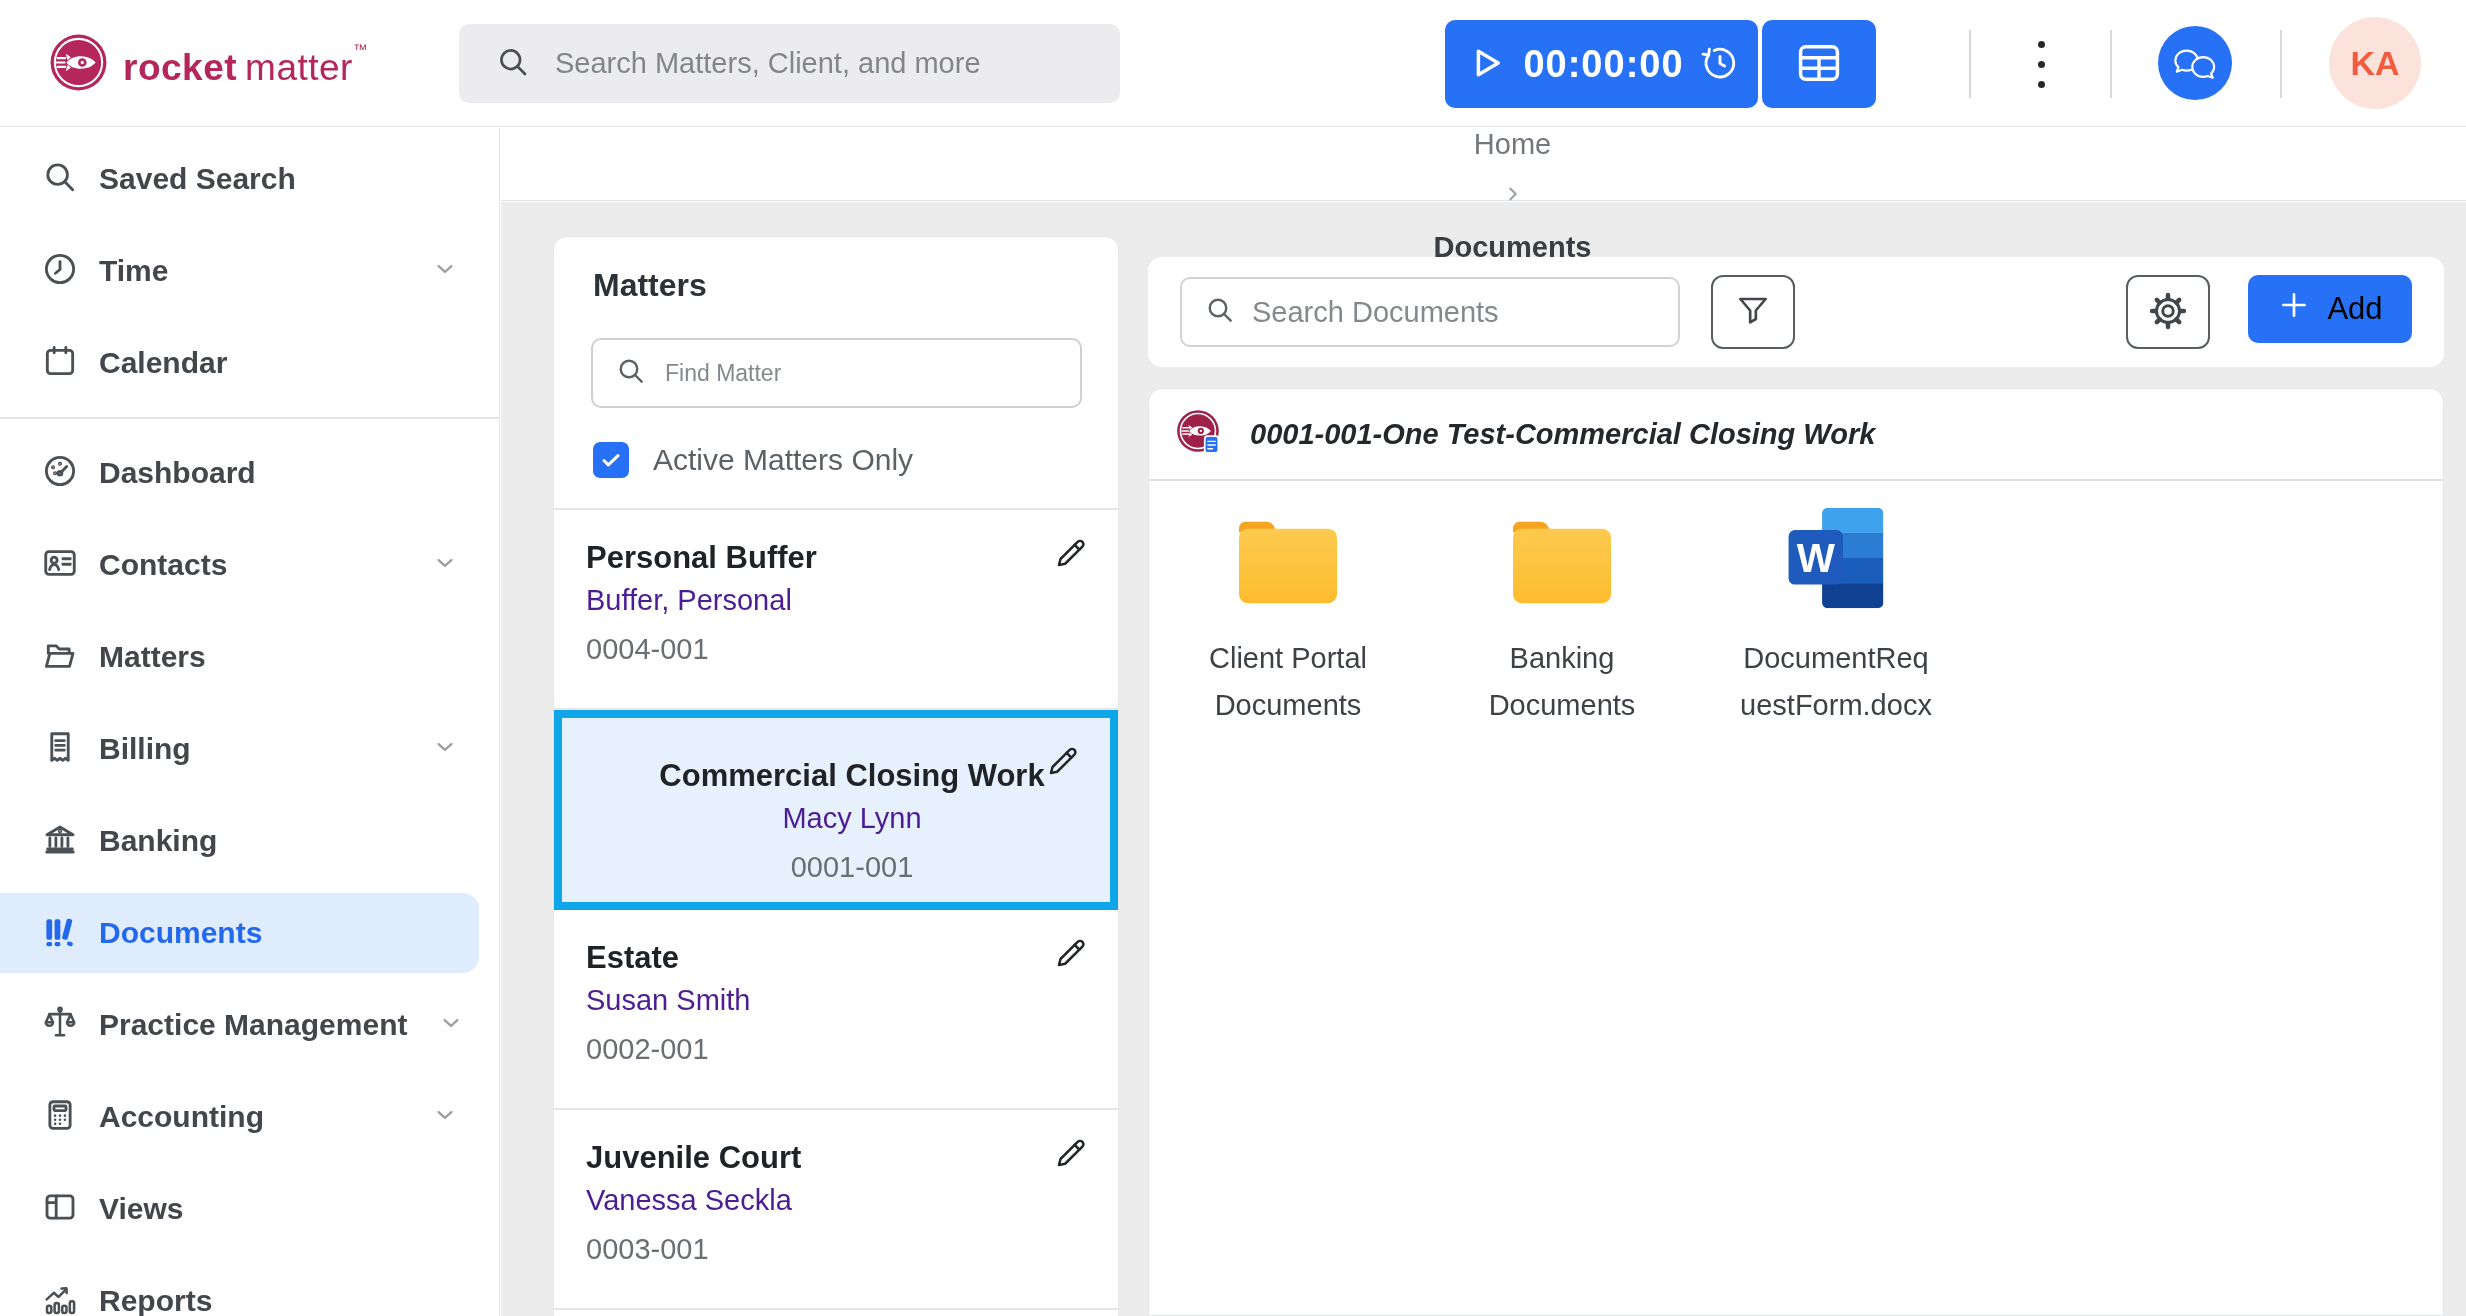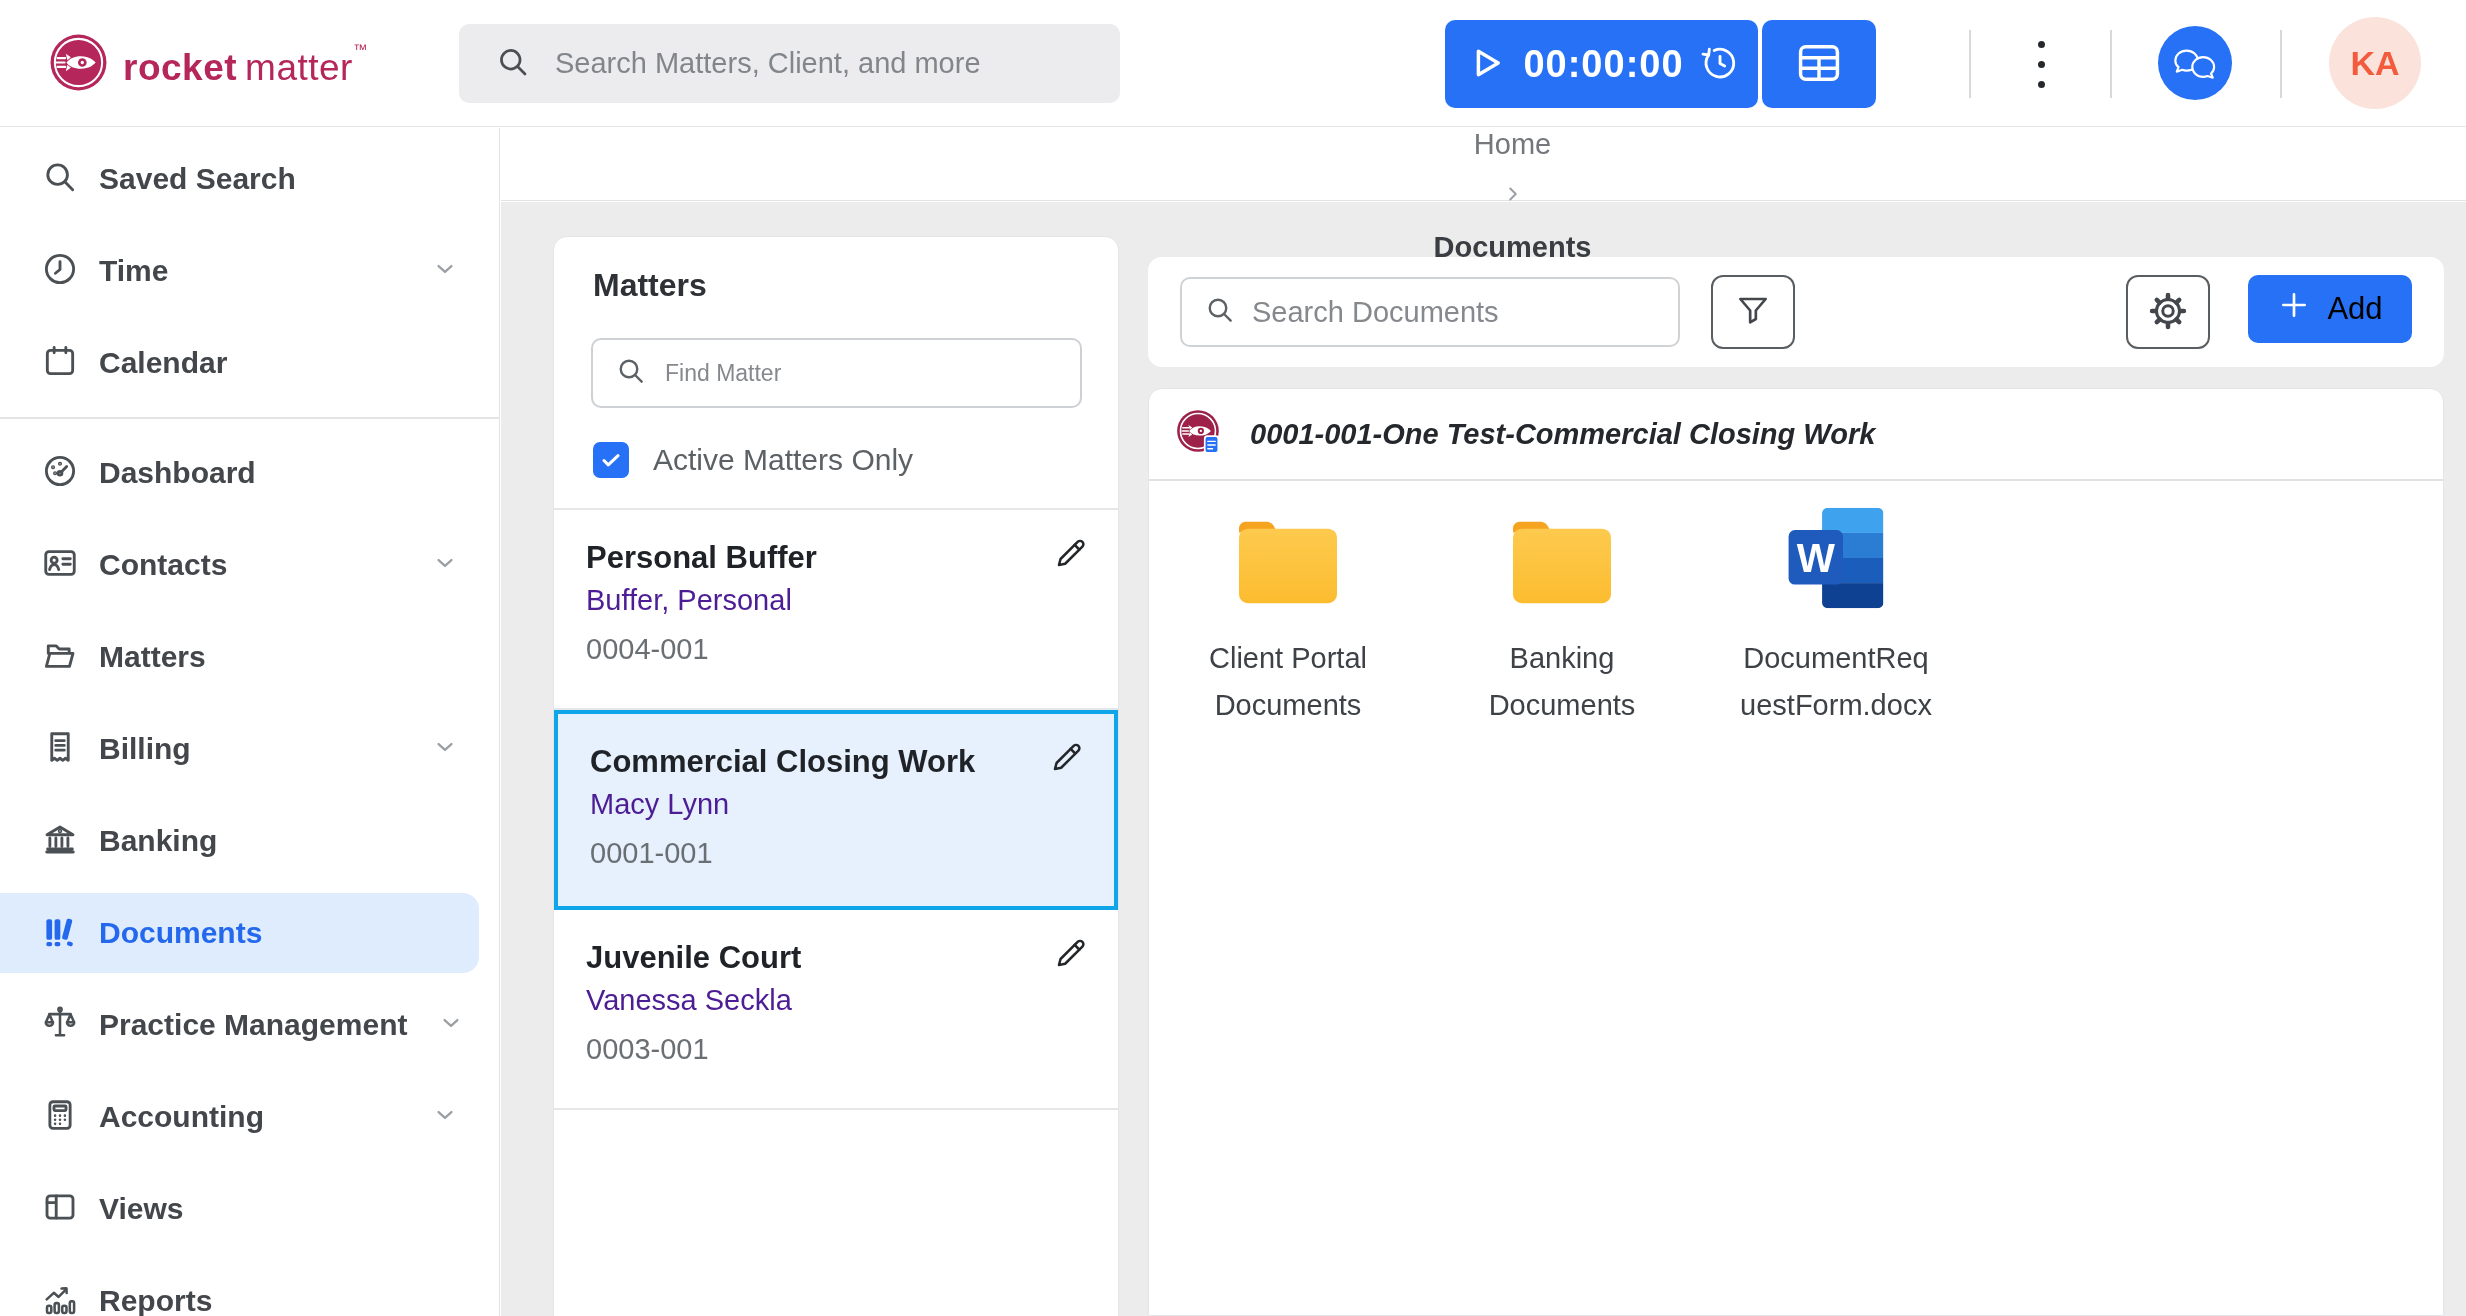--- a/index.html
+++ b/index.html
@@ -71,21 +71,21 @@
     justify-content:center; flex:0 0 auto; }
   .m-check span { font-size:30px; color:#5c6165; }
   .m-list { border-top:2px solid #e6e7e9; }
   .m-item { position:relative; height:200px; padding:30px 0 0 32px; border-bottom:2px solid #e6e7e9;
     cursor:pointer; background:#fff; }
   .m-item .mi-name { font-size:31px; font-weight:700; color:#1f2327; }
   .m-item .mi-client { font-size:29px; color:#4c1d95; margin-top:8px; }
   .m-item .mi-num { font-size:29px; color:#6a6f74; margin-top:16px; }
   .m-item .pencil { position:absolute; right:28px; top:24px; background:none; border:none; cursor:pointer;
     color:#24272a; }
-  .m-item.selected { background:#e7f0fd; border:4px solid #0ea5e9; padding-top:30px; }
+  .m-item.selected { background:#e7f0fd; border:8px solid #0ea5e9; padding-top:40px;text-align:center; }
 
   
   #doc-toolbar { position:absolute; left:647px; top:55px; width:1296px; height:110px; background:#fff;
     border-radius:14px; display:flex; align-items:center; }
   .d-search { position:absolute; left:32px; top:20px; width:500px; height:70px; border:2px solid #d0d3d6;
     border-radius:10px; display:flex; align-items:center; padding-left:22px; gap:16px; background:#fff; }
   .d-search input { border:none; outline:none; font-size:29px; color:#4b4f54; width:390px; font-family:inherit; }
   .d-search input::placeholder { color:#85898e; }
   .icon-btn { position:absolute; top:18px; width:84px; height:74px; background:#fff; border:2px solid #595e63;
     border-radius:12px; display:flex; align-items:center; justify-content:center; cursor:pointer; color:#43474c; }
@@ -381,20 +381,29 @@
       <div class="m-item selected">
         <div class="mi-name">Commercial Closing Work</div>
         <button class="pencil"><svg width="38" height="38" viewBox="0 0 24 24" fill="none" stroke="currentColor" stroke-width="1.6" stroke-linecap="round" stroke-linejoin="round">
               <path d="M4.4 19.6l1-3.8L16.2 5a2.1 2.1 0 0 1 3 3L8.3 18.8l-3.9.8z"></path>
               <path d="M14.3 6.9l2.9 2.9"></path>
             </svg></button>
         <div class="mi-client">Macy Lynn</div>
         <div class="mi-num">0001-001</div>
       </div>
 
+      <div class="m-item">
+        <div class="mi-name">Estate</div>
+        <button class="pencil"><svg width="38" height="38" viewBox="0 0 24 24" fill="none" stroke="currentColor" stroke-width="1.6" stroke-linecap="round" stroke-linejoin="round">
+              <path d="M4.4 19.6l1-3.8L16.2 5a2.1 2.1 0 0 1 3 3L8.3 18.8l-3.9.8z"></path>
+              <path d="M14.3 6.9l2.9 2.9"></path>
+            </svg></button>
+        <div class="mi-client">Susan Smith</div>
+        <div class="mi-num">0002-001</div>
+      </div>
 
       <div class="m-item">
         <div class="mi-name">Juvenile Court</div>
         <button class="pencil"><svg width="38" height="38" viewBox="0 0 24 24" fill="none" stroke="currentColor" stroke-width="1.6" stroke-linecap="round" stroke-linejoin="round">
               <path d="M4.4 19.6l1-3.8L16.2 5a2.1 2.1 0 0 1 3 3L8.3 18.8l-3.9.8z"></path>
               <path d="M14.3 6.9l2.9 2.9"></path>
             </svg></button>
         <div class="mi-client">Vanessa Seckla</div>
         <div class="mi-num">0003-001</div>
       </div>

